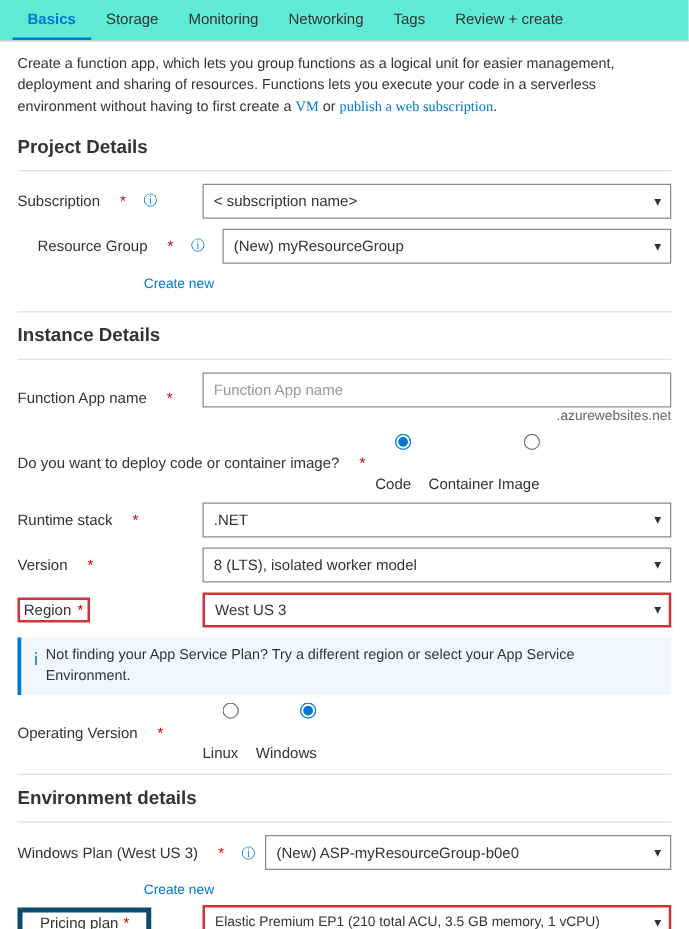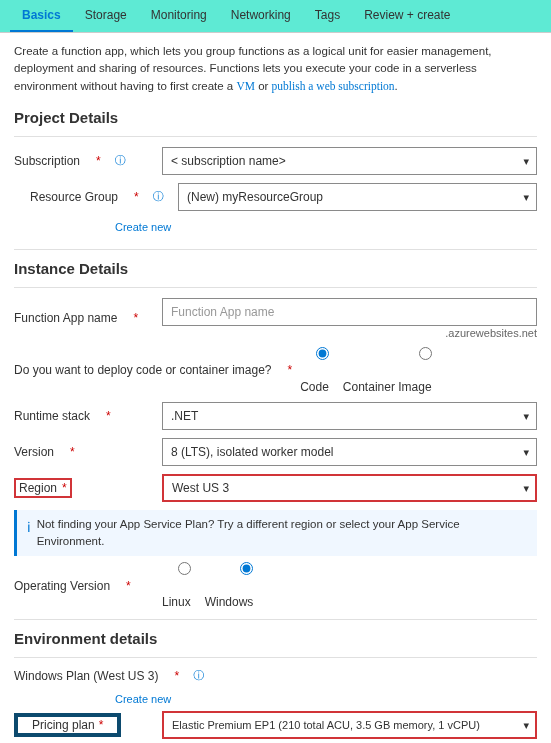--- a/index.html
+++ b/index.html
@@ -343,20 +343,25 @@
   <div class="section-title">Environment details</div>
   <hr class="divider">
 
   
   <div class="form-row">
     <div class="form-label">
       <span>Windows Plan (West US 3)</span>
       <span class="required">*</span>
       <span class="info-icon">ⓘ</span>
     </div>
+    <div class="select-wrapper">
+      <select class="select-box">
+        <option>(New) ASP-myResourceGroup-b0e0</option>
+      </select>
+    </div>
   </div>
   <a class="create-new-link">Create new</a>
 
   
   <div class="form-row">
     <div class="form-label">
       <span style="border:4px solid #0c4a6e; padding:1px 14px; display:inline-flex; align-items:center; gap:2px;">
         <span>Pricing plan</span>
           <span class="required">*</span>
       </span>

